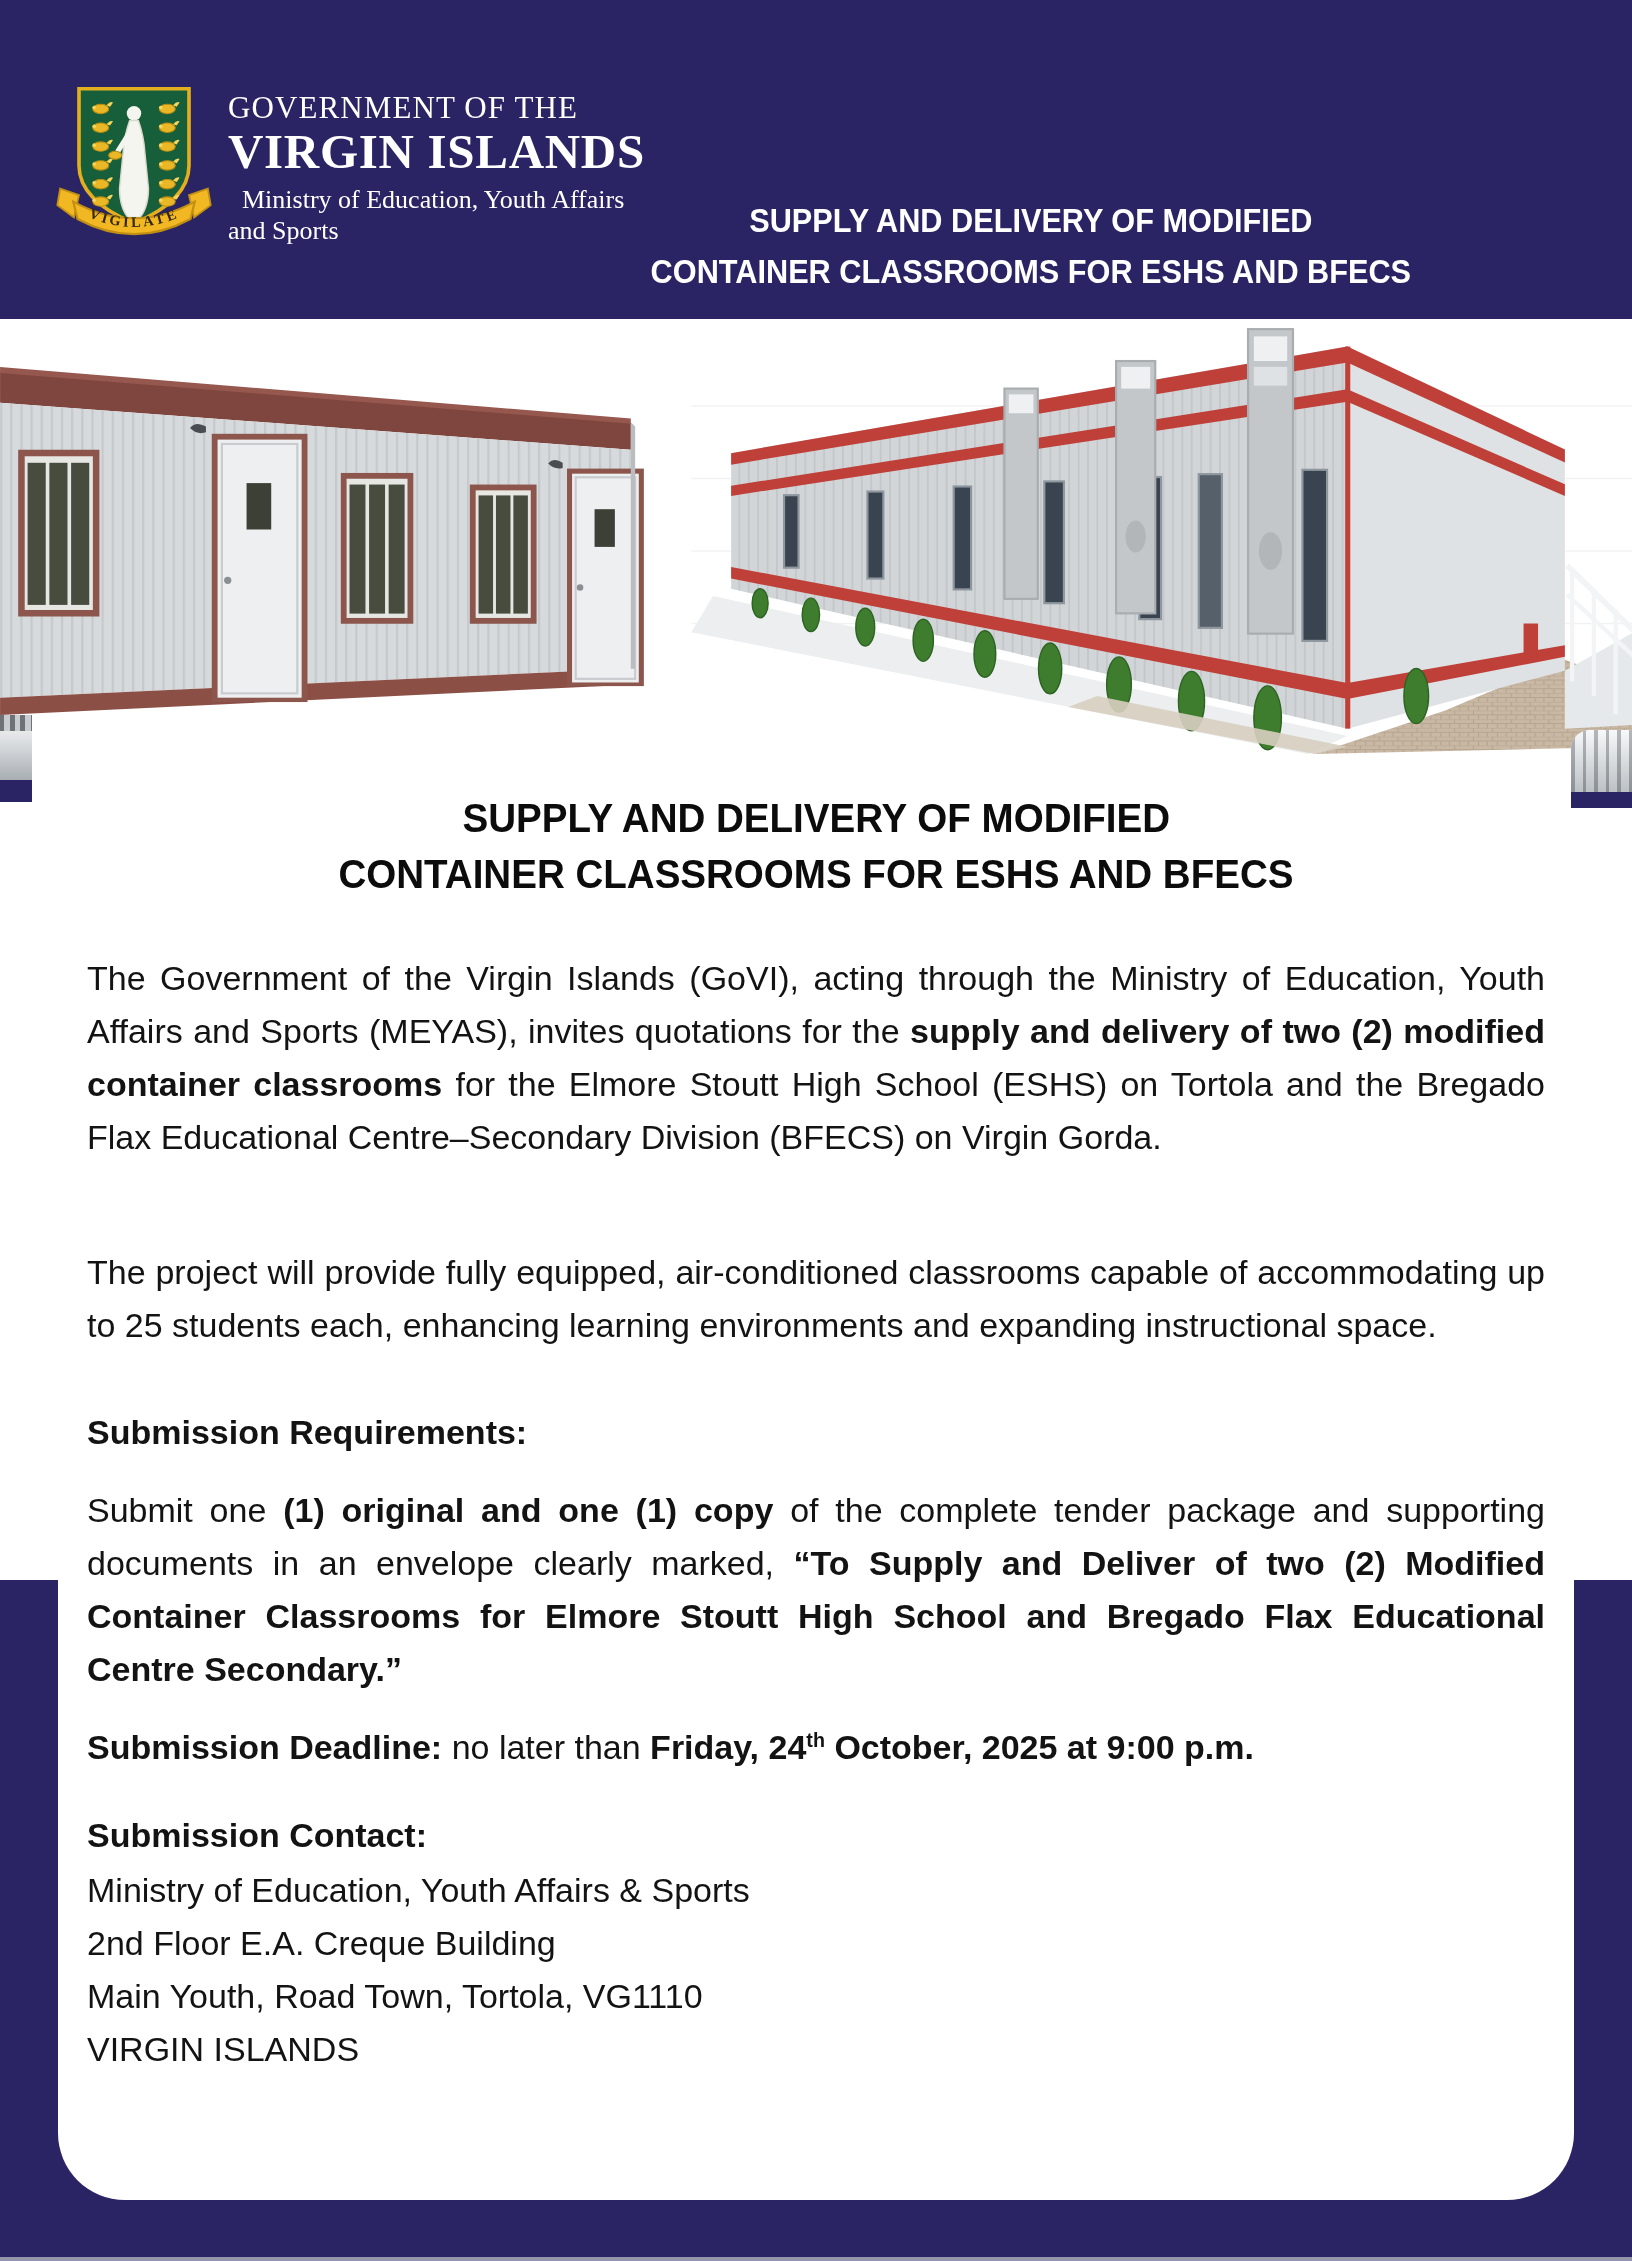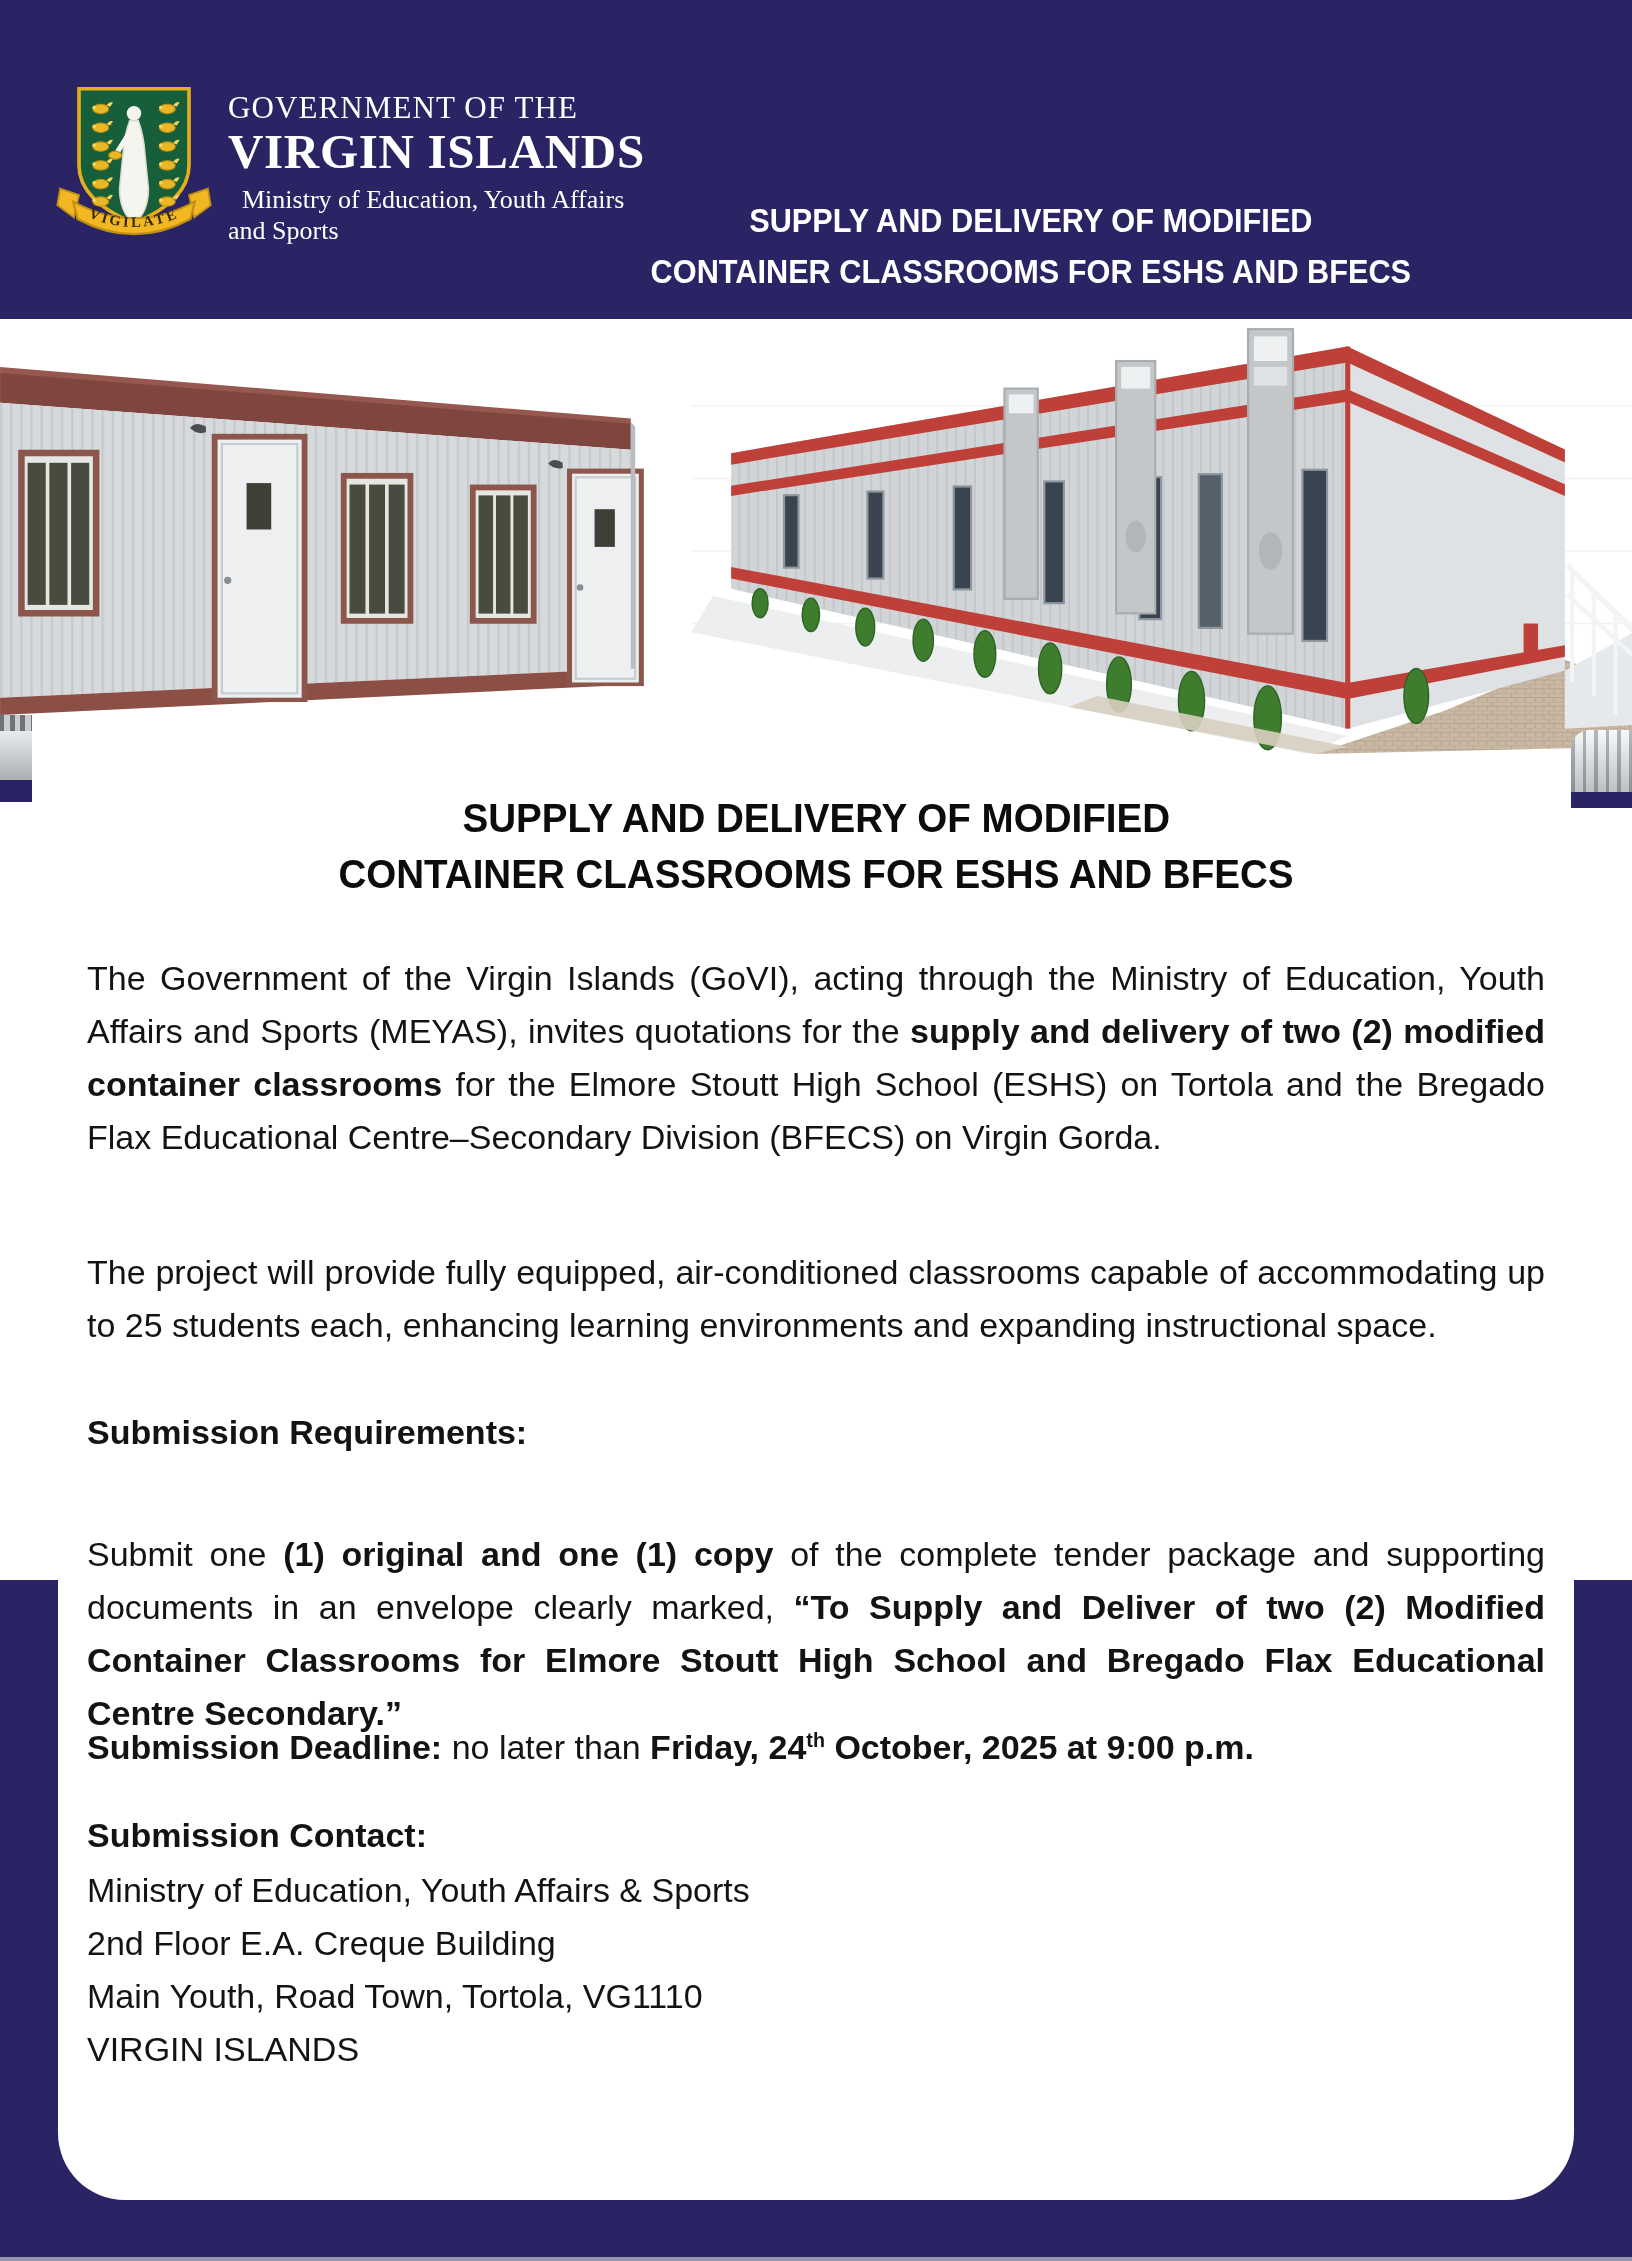--- a/index.html
+++ b/index.html
@@ -41,21 +41,21 @@
   
   .content{position:absolute;left:87px;width:1458px;z-index:5;}
   .section-heading{top:795px;text-align:center;color:#0c0c0c;}
   .section-heading div{line-height:46px;}
   .section-heading span{display:inline-block;font-size:41px;font-weight:700;transform:scaleX(0.94);
         transform-origin:center;white-space:nowrap;}
   .para{font-size:34px;line-height:53px;text-align:justify;color:#131313;}
   .p1{top:952px;}
   .p2{top:1246px;}
   .req-heading{top:1413px;font-size:34px;font-weight:700;}
-  .p3{top:1528px;}
+  .p3{top:1484px;}
   .deadline{top:1721px;text-align:left;}
   .contact-heading{top:1816px;font-size:34px;font-weight:700;}
   .address{top:1864px;font-size:34px;line-height:53px;}
   .b{font-weight:700;}
   sup{font-size:58%;line-height:0;vertical-align:super;}
 
   
   .navy-bottom{position:absolute;left:0;right:0;top:1580px;bottom:0;background:#2a2465;z-index:0;}
   .white-panel{position:absolute;left:58px;right:58px;top:1580px;height:620px;background:#ffffff;
         border-radius:0 0 67px 67px;z-index:1;}

